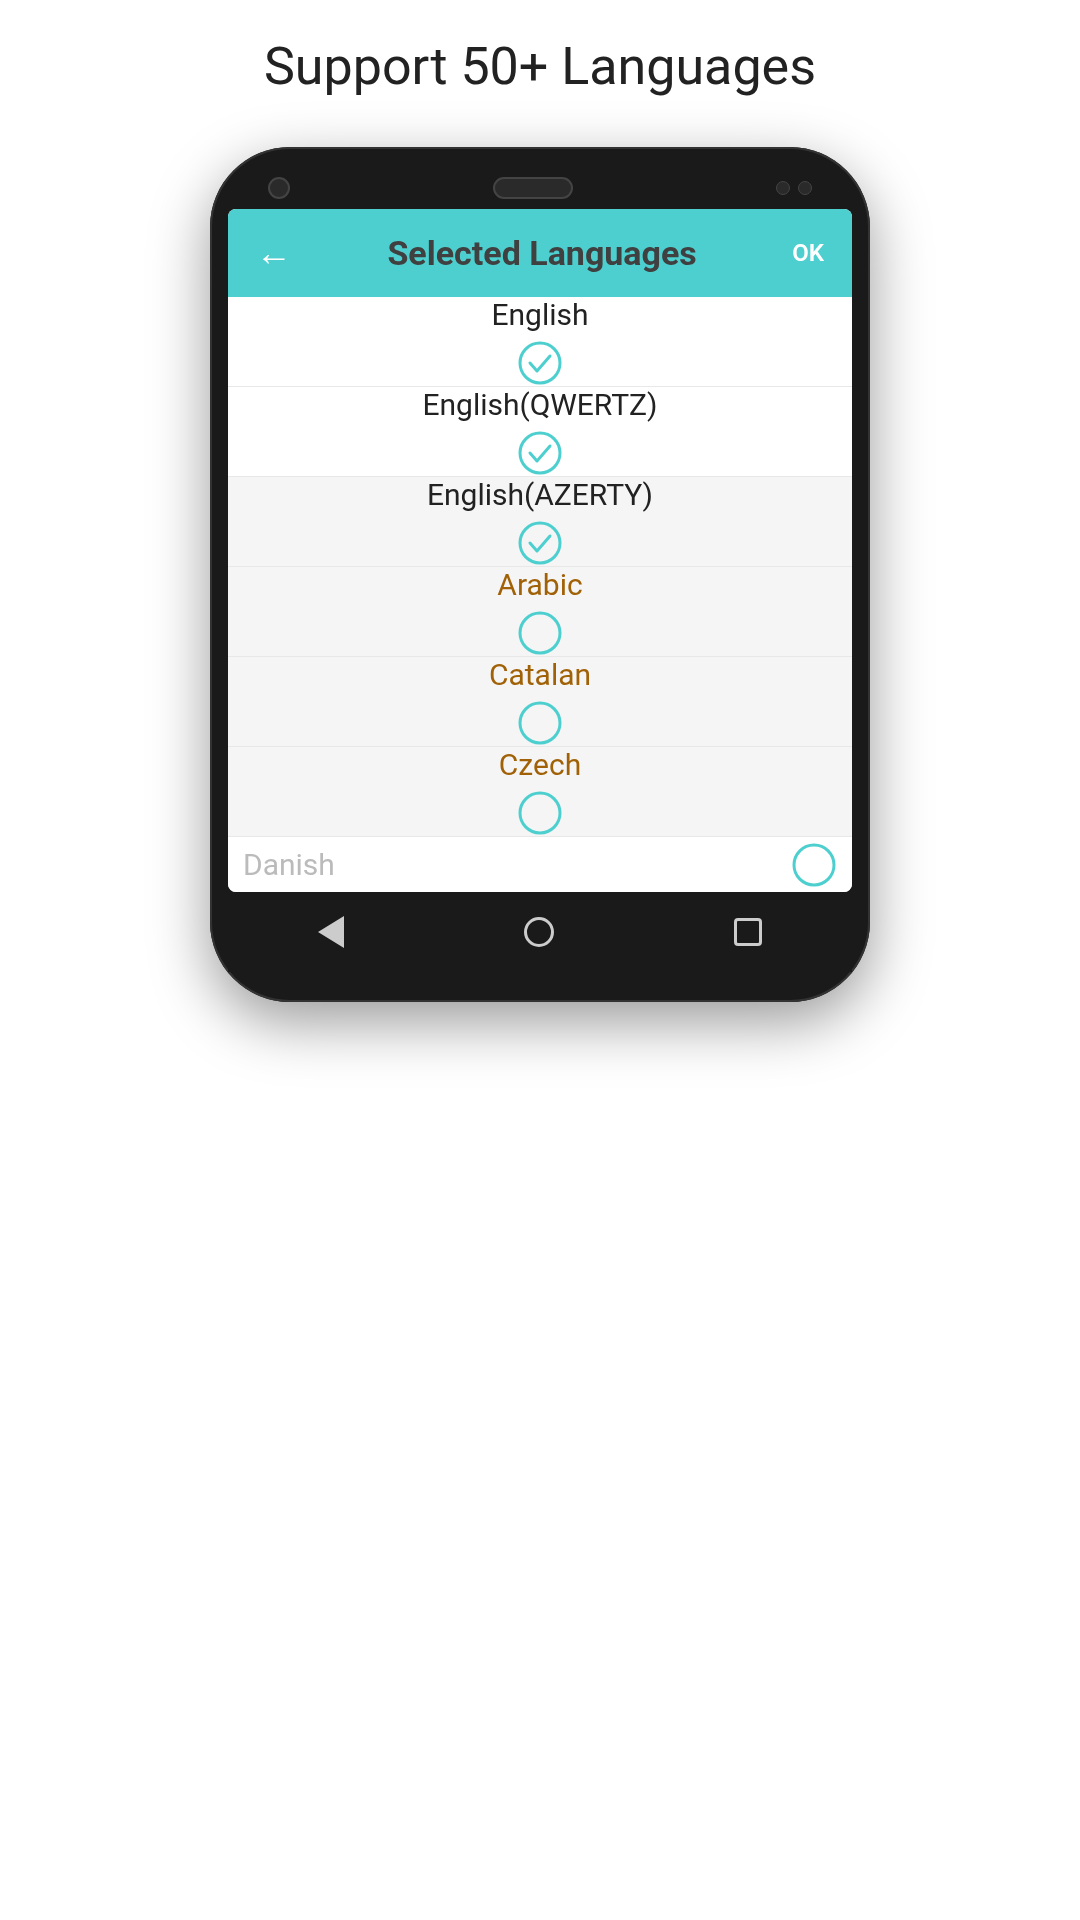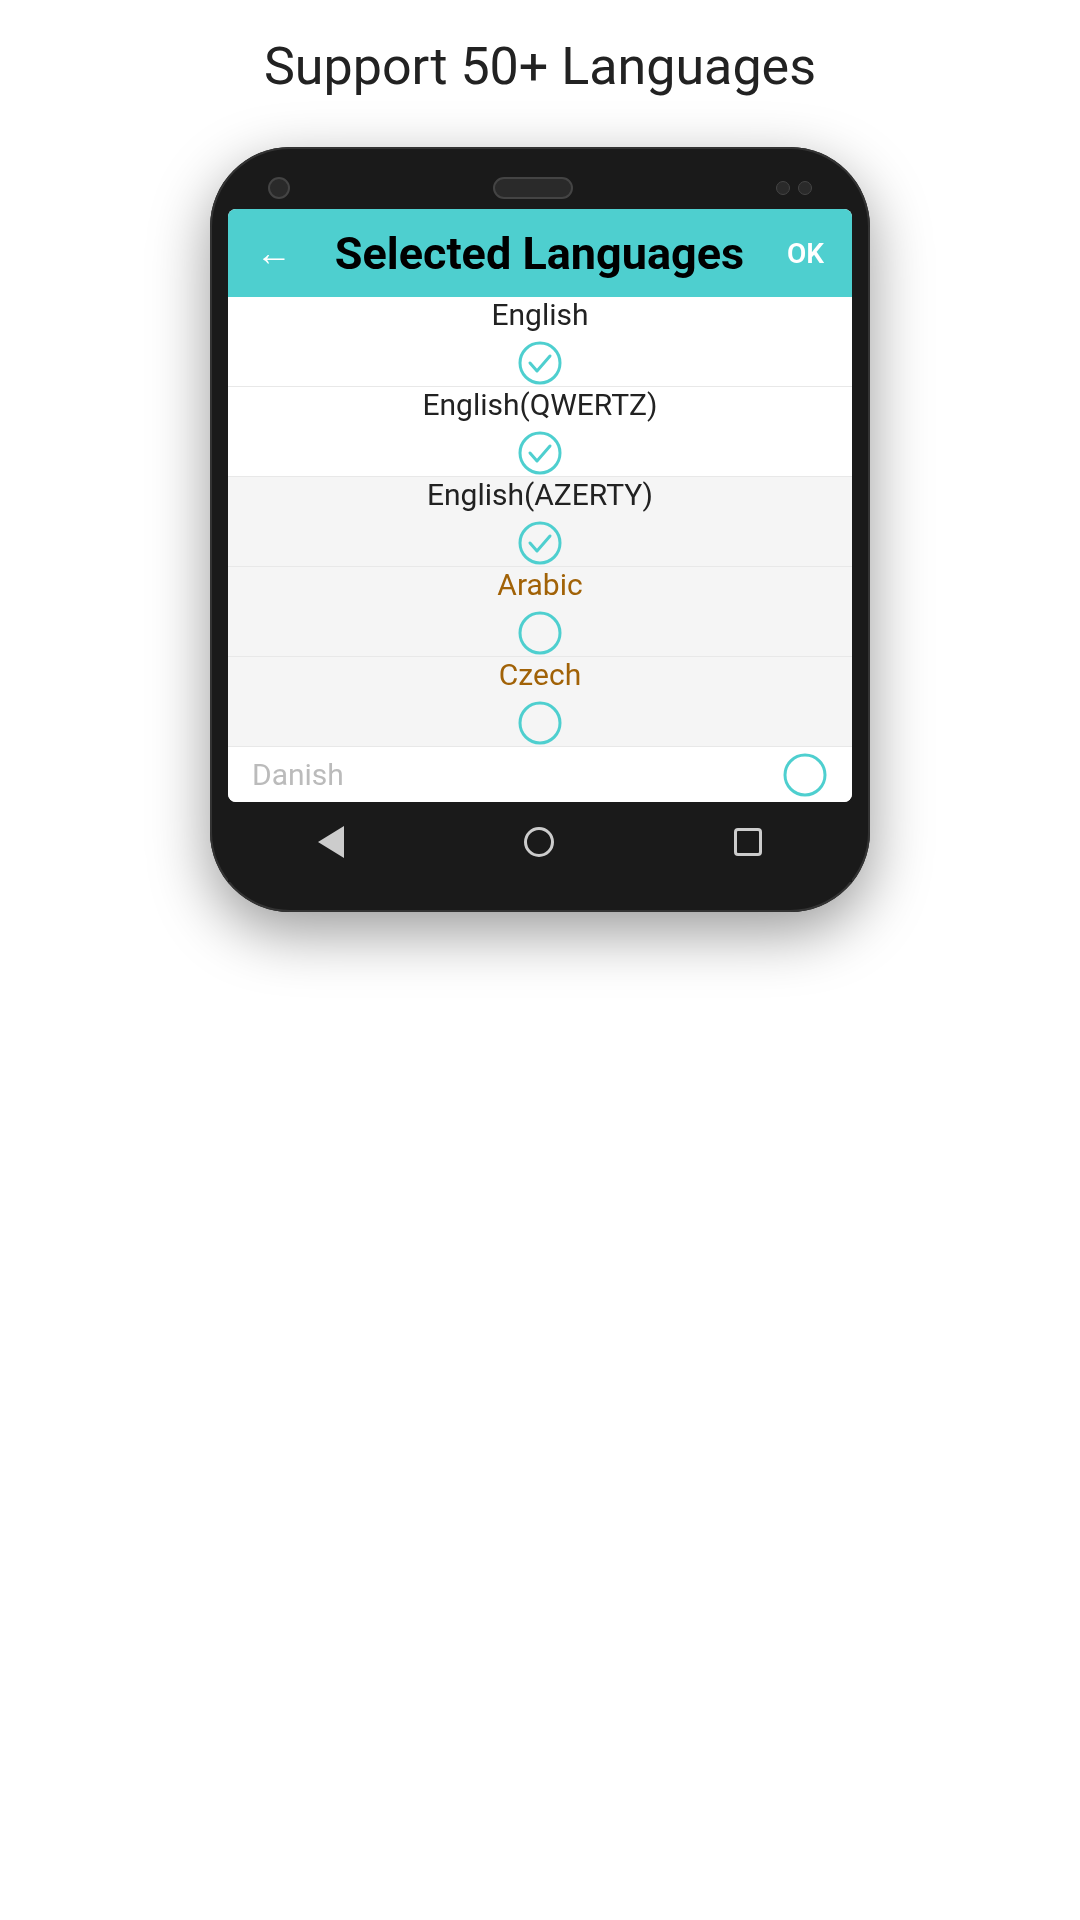--- a/index.html
+++ b/index.html
@@ -86,30 +86,30 @@
       height: 88px;
     }
 
     .app-bar-back {
       color: #fff;
       font-size: 36px;
       cursor: pointer;
     }
 
     .app-bar-title {
-      color: #000000;
-      font-size: 45px;
+      color: #404040;
+      font-size: 34px;
       font-weight: 700;
       flex: 1;
       text-align: center;
     }
 
     .app-bar-ok {
       color: #fff;
-      font-size: 28px;
+      font-size: 24px;
       font-weight: 600;
       cursor: pointer;
     }
 
     .language-list {
       background: #fff;
     }
 
     .language-item {
       display: flex;
@@ -195,21 +195,21 @@
       width: 28px;
       height: 28px;
       border: 3px solid #ccc;
       border-radius: 4px;
     }
 
     .partial-item {
       display: flex;
       align-items: center;
       justify-content: space-between;
-      padding: 0 24px;
+      padding: 0 15px;
       height: 55px;
       overflow: hidden;
     }
 
     .partial-name {
       font-size: 30px;
       color: #bbb;
     }
 
     .partial-circle {
@@ -268,20 +268,26 @@
       </div>
 
       <div class="language-item alt-bg">
         <span class="language-name unselected">Arabic</span>
         <svg class="check-icon" viewBox="0 0 46 46">
           <circle cx="23" cy="23" r="20" class="circle-unchecked"></circle>
         </svg>
       </div>
 
 
+      <div class="language-item alt-bg">
+        <span class="language-name unselected">Catalan</span>
+        <svg class="check-icon" viewBox="0 0 46 46">
+          <circle cx="23" cy="23" r="20" class="circle-unchecked"></circle>
+        </svg>
+      </div>
 
 
       <div class="language-item alt-bg">
         <span class="language-name unselected">Czech</span>
         <svg class="check-icon" viewBox="0 0 46 46">
           <circle cx="23" cy="23" r="20" class="circle-unchecked"></circle>
         </svg>
       </div>
 
       <div class="partial-item">

